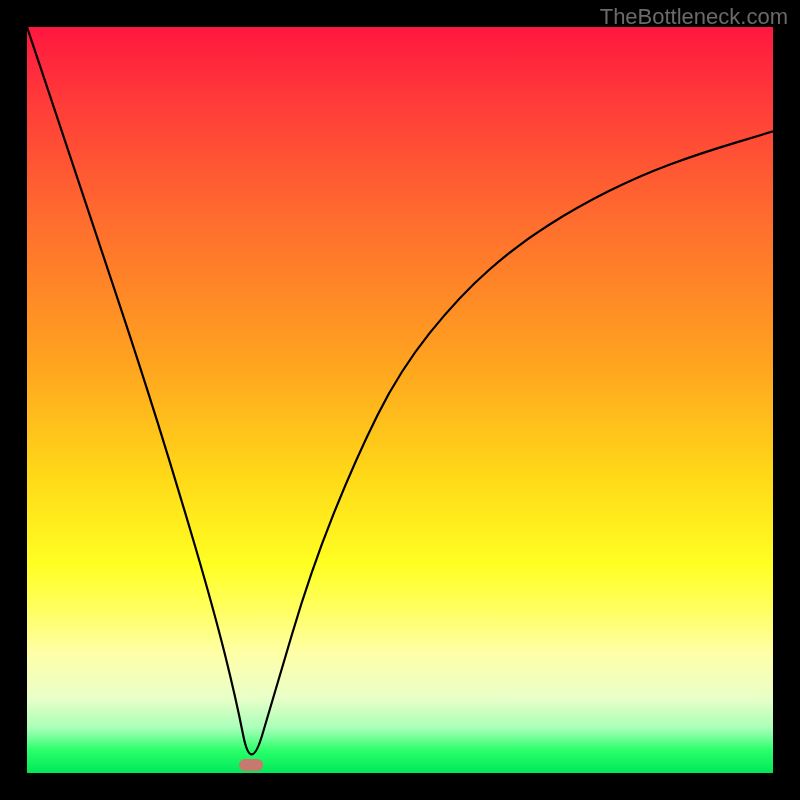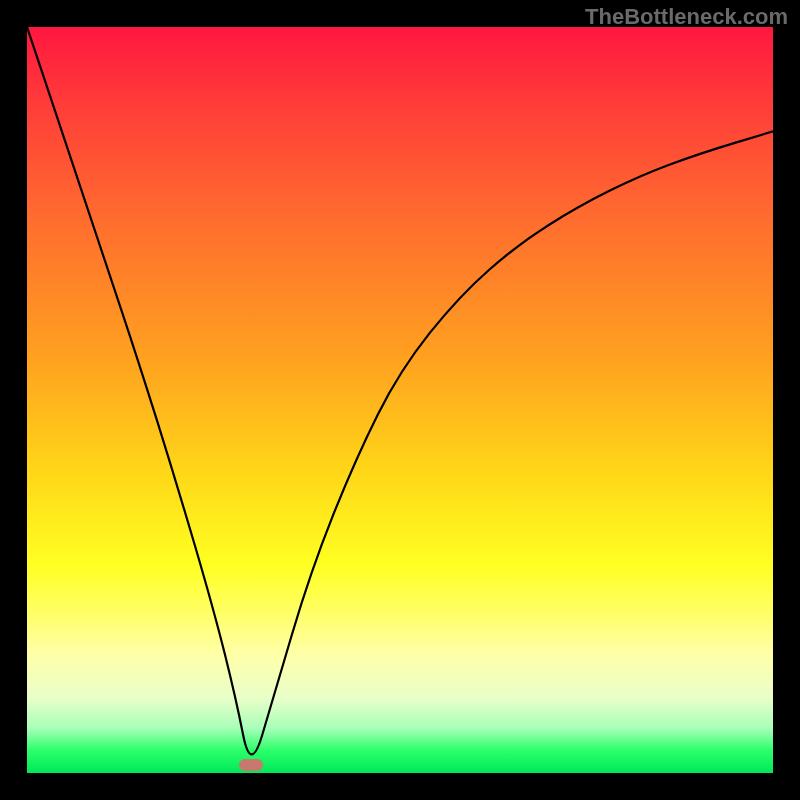--- a/index.html
+++ b/index.html
@@ -11,21 +11,20 @@
     overflow: hidden;
   }
   .watermark {
     position: absolute;
     top: 4px;
     right: 12px;
     font-family: Arial, sans-serif;
     font-size: 22px;
     color: #6a6a6a;
     z-index: 10;
-    font-weight: bold;
   }
   .frame {
     position: absolute;
     left: 27px;
     top: 27px;
     width: 746px;
     height: 746px;
     background: linear-gradient(to bottom,
       #ff173f 0%,
       #ff3b39 10%,

